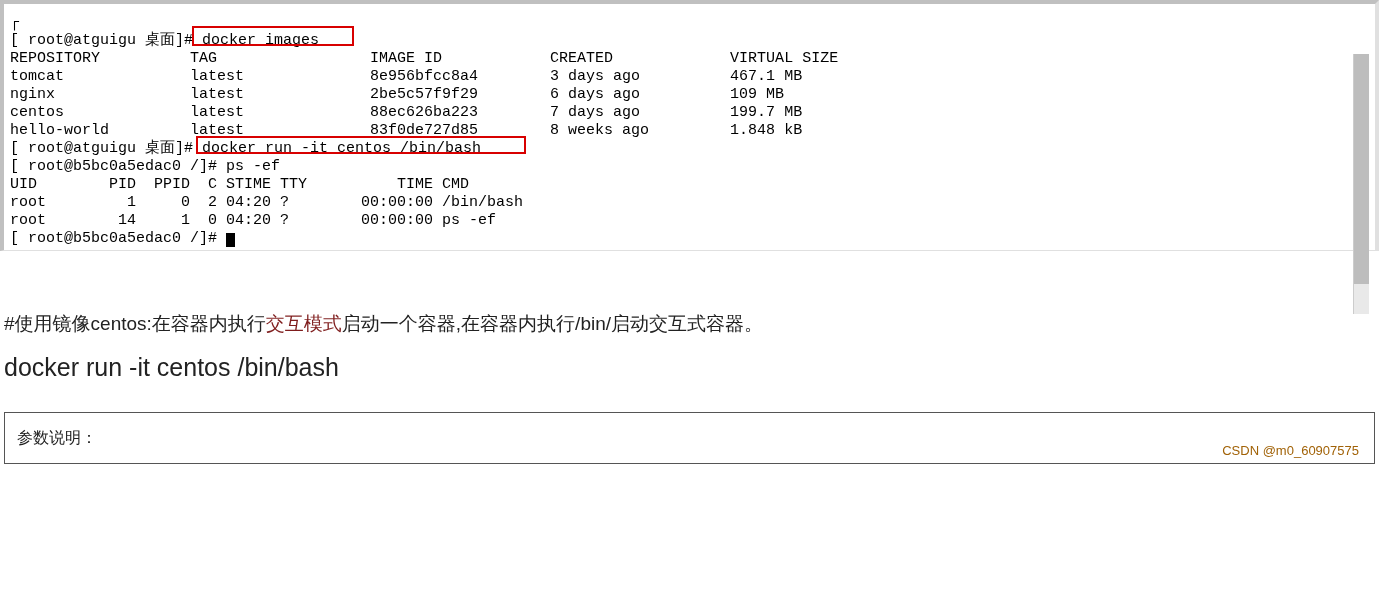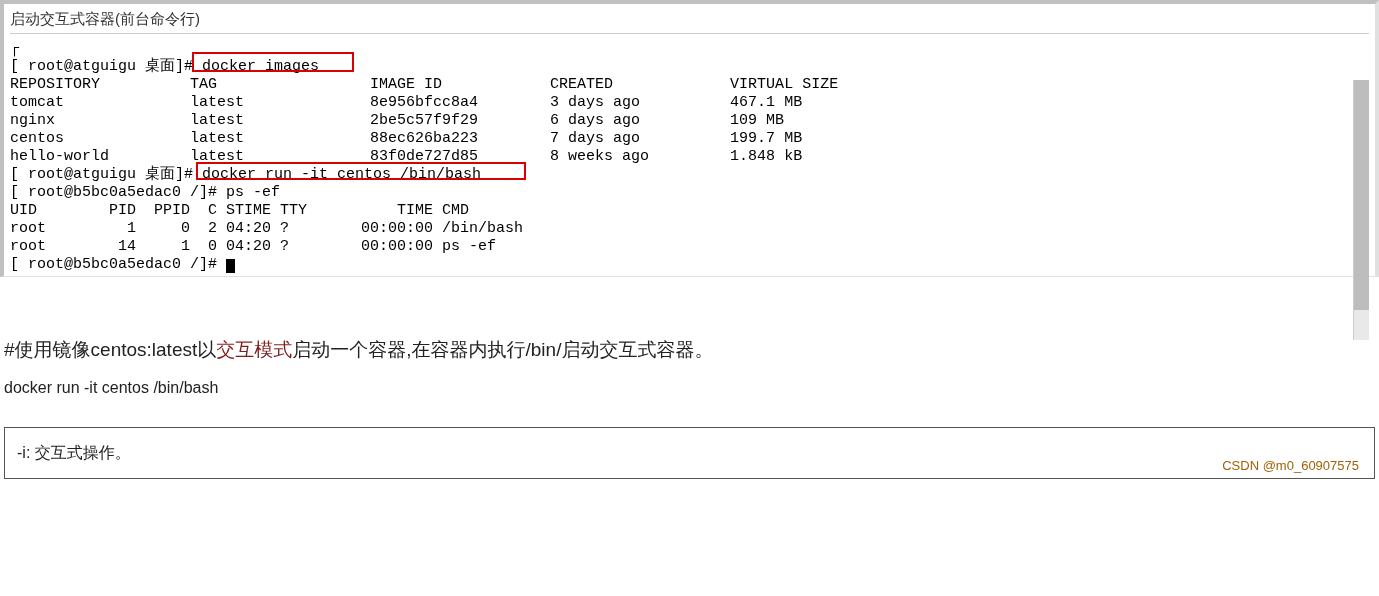--- a/index.html
+++ b/index.html
@@ -61,21 +61,21 @@
     width: 100%;
     height: 230px;
   }
   .desc1 {
     font-size: 19px;
     color:#222;
     margin: 60px 0 0 4px;
   }
   .desc1 .red { color: #7f1d1d; }
   .cmd2 {
-    font-size: 16px;
+    font-size: 25px;
     color:#222;
     margin: 16px 0 0 4px;
   }
   .param-box {
     border: 1px solid #555;
     margin: 30px 4px 0 4px;
     padding: 10px 12px 10px 12px;
     font-size: 16px;
     color: #222;
     line-height: 30px;
@@ -86,21 +86,20 @@
     bottom: 6px;
     color: #a16207;
     font-size: 13px;
     font-family: Arial, sans-serif;
   }
 </style>
 </head>
 <body>
 
 <div class="outer">
-  <div class="title-line">启动交互式容器(前台命令行)</div>
 
   <div class="terminal-wrap">
     <div class="terminal" id="term">┌
 [ root@atguigu 桌面]# docker images
 REPOSITORY          TAG                 IMAGE ID            CREATED             VIRTUAL SIZE
 tomcat              latest              8e956bfcc8a4        3 days ago          467.1 MB
 nginx               latest              2be5c57f9f29        6 days ago          109 MB
 centos              latest              88ec626ba223        7 days ago          199.7 MB
 hello-world         latest              83f0de727d85        8 weeks ago         1.848 kB
 [ root@atguigu 桌面]# docker run -it centos /bin/bash
@@ -113,21 +112,21 @@
     <div class="hl-box" style="left:182px; top:12px; width:162px; height:20px;"></div>
     <div class="hl-box" style="left:186px; top:122px; width:330px; height:18px;"></div>
 
     <div class="scrollbar">
       <div class="scroll-thumb"></div>
     </div>
   </div>
 </div>
 
 <div class="desc1">
-  <span>#使用镜像centos:latest以</span><span class="red">交互模式</span><span>启动一个容器,在容器内执行/bin/启动交互式容器。</span>
+  <span>#使用镜像centos:在容器内执行</span><span class="red">交互模式</span><span>启动一个容器,在容器内执行/bin/启动交互式容器。</span>
 </div>
 <div class="cmd2">docker run -it centos /bin/bash</div>
 
 <div class="param-box">
-  <div>-i: 交互式操作。</div>
+  <div>参数说明：</div>
 </div>
 
 <div class="watermark">CSDN @m0_60907575</div>
 
 </body></html>

